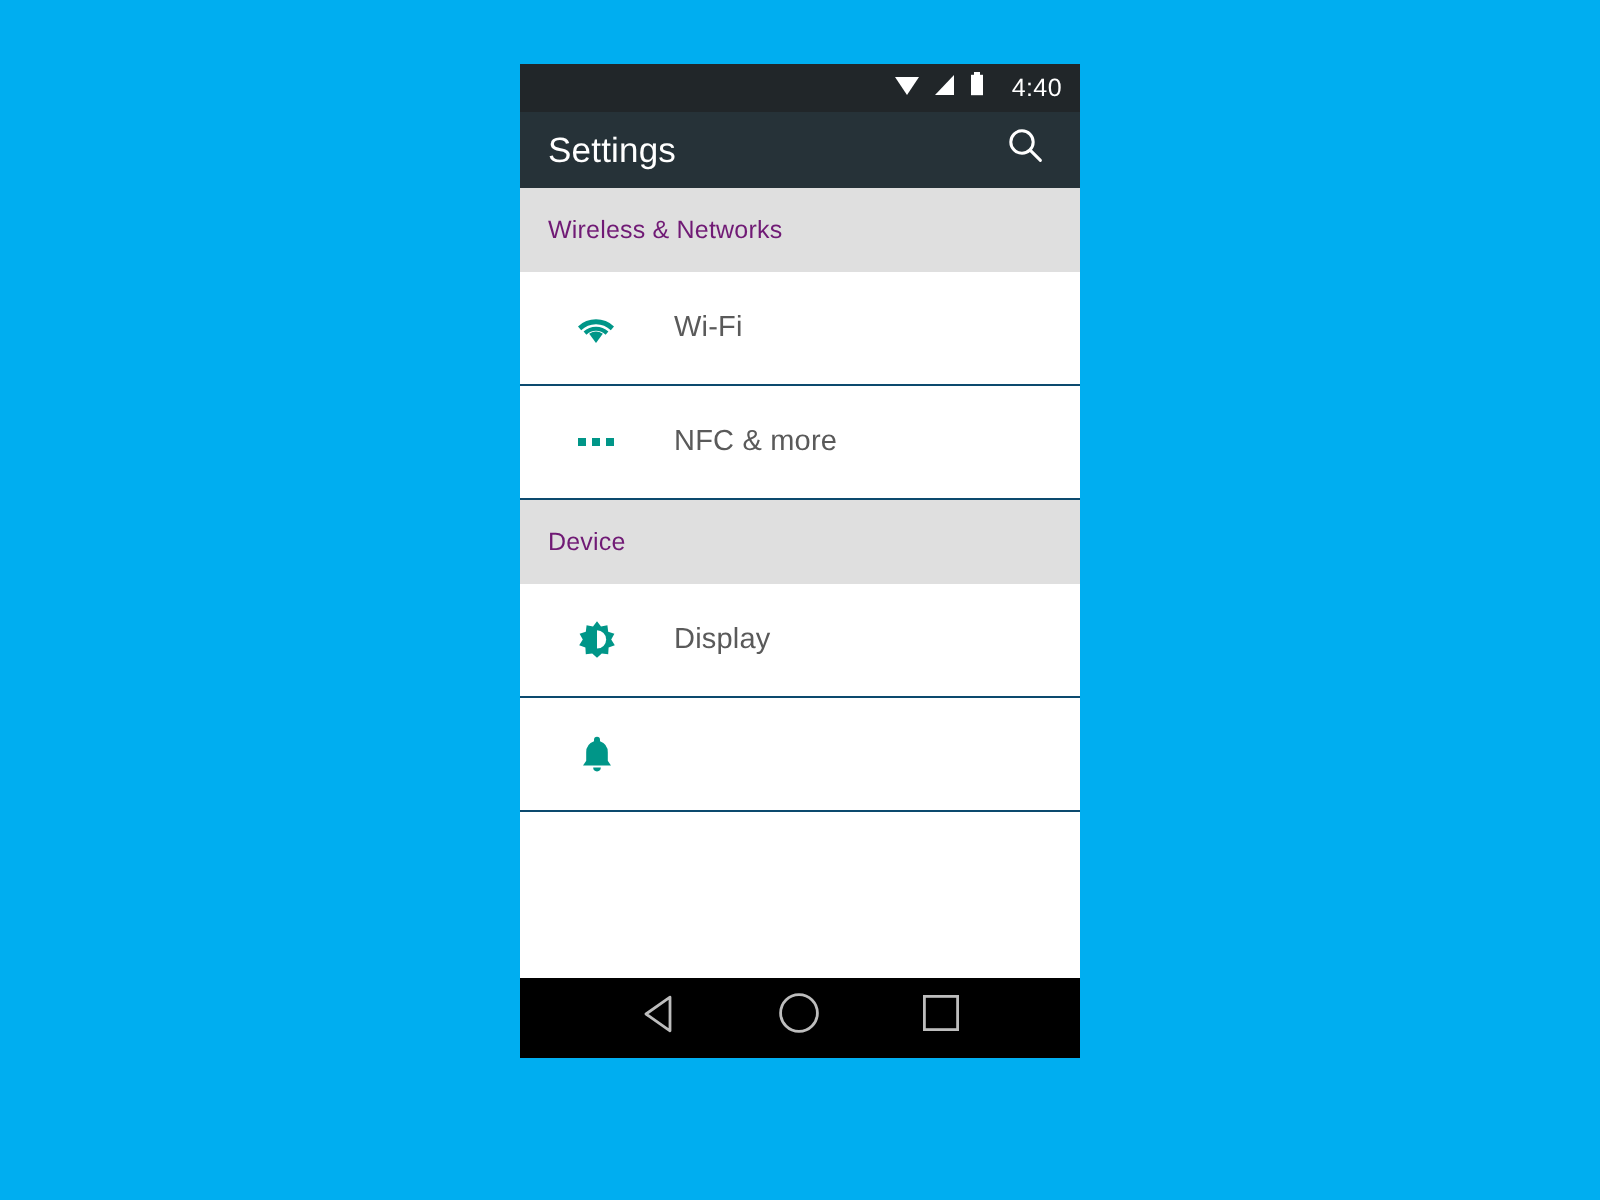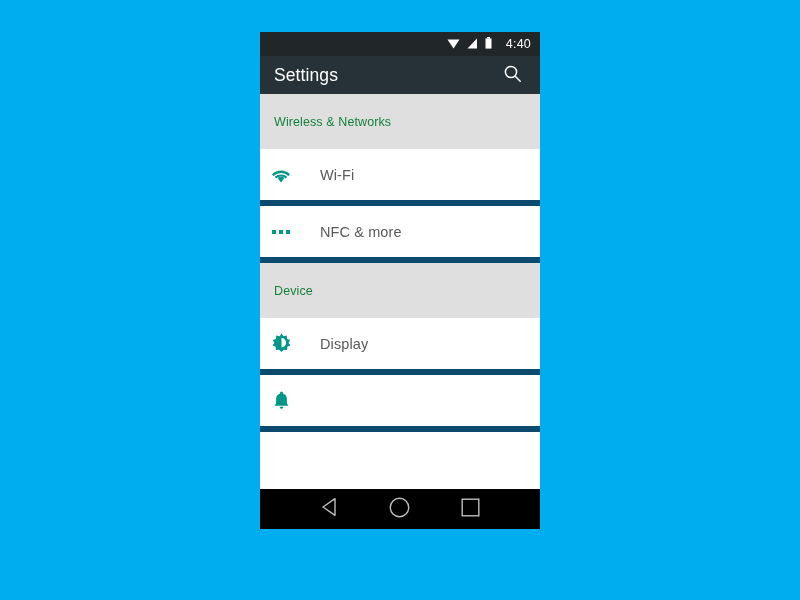--- a/index.html
+++ b/index.html
@@ -68,35 +68,35 @@
     cursor: pointer;
   }
 
   
   .list {
     flex: 1 1 auto;
     background: #ffffff;
     overflow: hidden;
   }
   .section-header {
-    height: 55px;
+    height: 42px;
     background: #DFDFDF;
     display: flex;
     align-items: center;
     padding-left: 14px;
-    color: #15803d;
+    color: #701a75;
     font-size: 12.5px;
     letter-spacing: .1px;
   }
   .row {
     height: 57px;
     display: flex;
     align-items: center;
-    padding-left: 6px;
-    border-bottom: 6px solid #0c4a6e;
+    padding-left: 23px;
+    border-bottom: 1px solid #0c4a6e;
     background: #ffffff;
     cursor: pointer;
   }
   .row-icon {
     width: 30px;
     min-width: 30px;
     display: flex;
     align-items: center;
     justify-content: center;
   }

